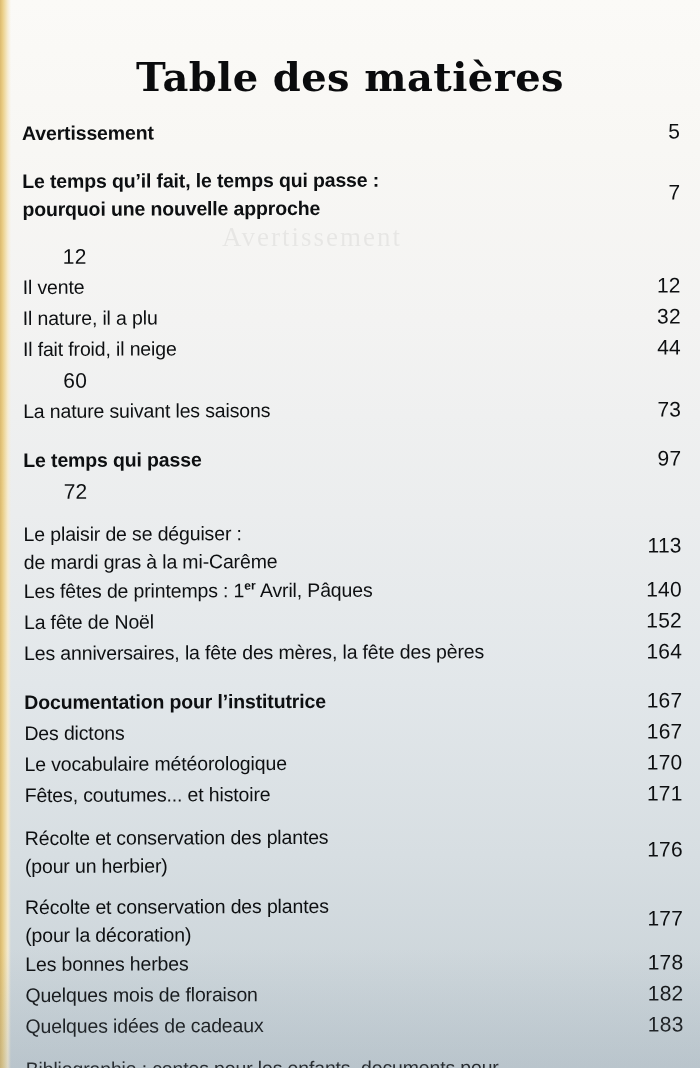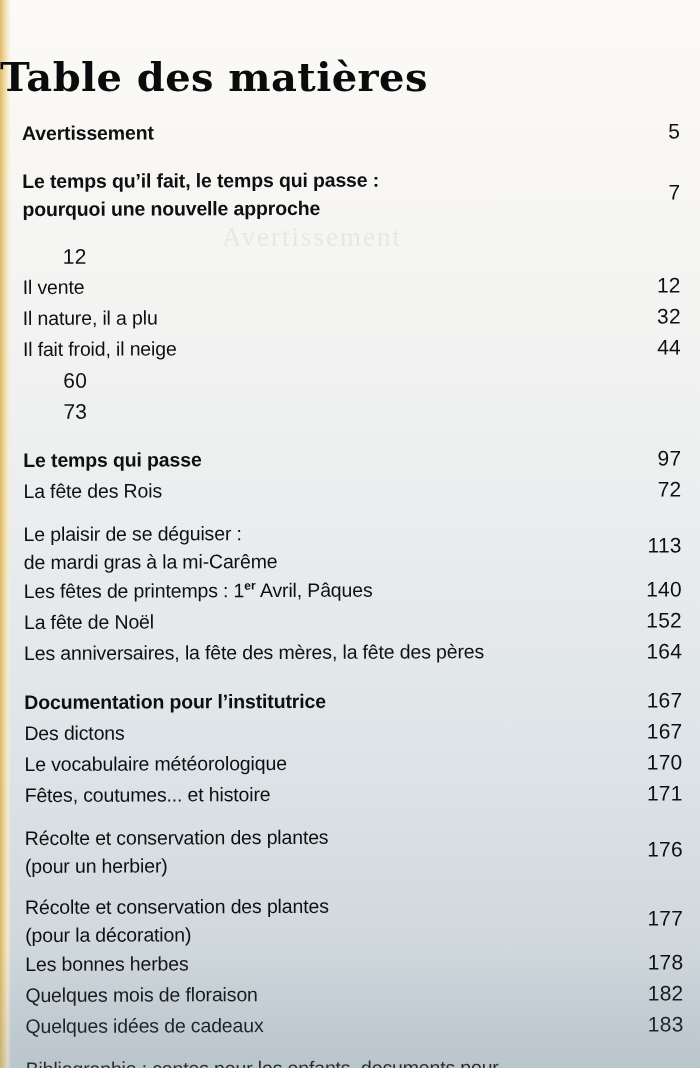--- a/index.html
+++ b/index.html
@@ -69,20 +69,21 @@
     white-space: nowrap;
     pointer-events: none;
     user-select: none;
   }
 
   .title {
     position: absolute;
     left: 0;
     right: 0;
     top: 26px;
+    text-align: center;
     font-family: "DejaVu Serif", "Liberation Serif", serif;
     font-size: 40px;
     font-weight: 700;
     letter-spacing: .4px;
     color: #0a0b0d;
   }
 
   .toc {
     position: absolute;
     left: 22px;
@@ -177,29 +178,29 @@
         <span class="page-no">32</span>
       </div>
       <div class="entry">
         <span class="label">Il fait froid, il neige</span>
         <span class="page-no">44</span>
       </div>
       <div class="entry">
         <span class="page-no">60</span>
       </div>
       <div class="entry">
+        <span class="label">La nature suivant les saisons</span>
         <span class="page-no">73</span>
       </div>
       <div class="gap-md"></div>
       <div class="entry section">
         <span class="label">Le temps qui passe</span>
         <span class="page-no">97</span>
       </div>
       <div class="entry">
-        <span class="label">La fête des Rois</span>
         <span class="page-no">72</span>
       </div>
       <div class="gap-sm"></div>
       <div class="entry two-line">
         <span class="label">Le plaisir de se déguiser :
 de mardi gras à la mi-Carême</span>
         <span class="page-no">113</span>
       </div>
       <div class="entry">
         <span class="label">Les fêtes de printemps : 1<sup class="ord">er</sup> Avril, Pâques</span>

